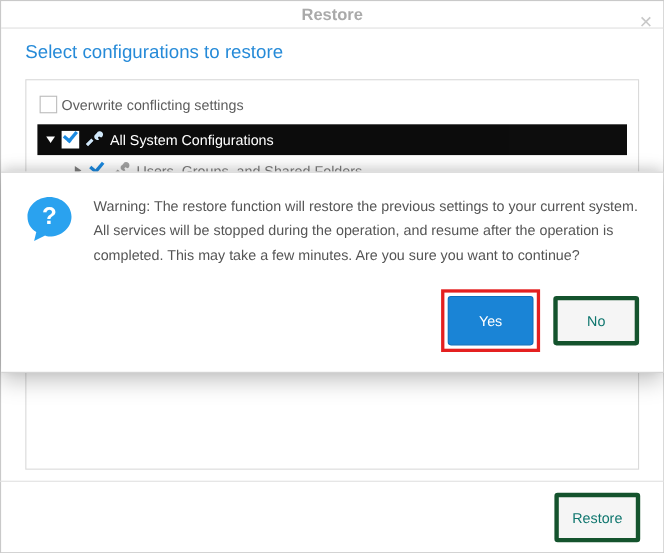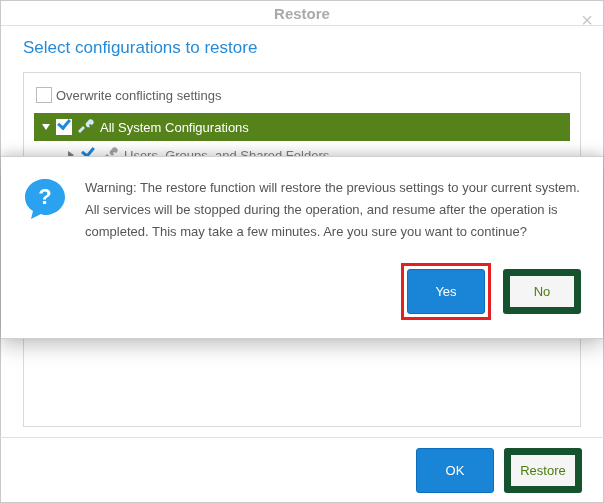--- a/index.html
+++ b/index.html
@@ -61,21 +61,21 @@
   color: #555;
 }
 .chk {
   width: 16px; height: 16px;
   border: 1px solid #b8b8b8;
   background: #fff;
   display: inline-block;
   position: relative;
 }
 .tree-root {
-  background: #4d7c0f;
+  background: #000000;
   color: #fff;
   padding: 5px 8px;
   display: flex;
   align-items: center;
   gap: 6px;
   height: 28px;
 }
 .tri {
   width: 0; height: 0;
   border-left: 4px solid transparent;
@@ -139,22 +139,22 @@
   justify-content: center;
   cursor: pointer;
 }
 .btn-primary {
   background: #1a84d6;
   color: #fff;
   border: 1px solid #0b6fbd;
 }
 .btn-secondary {
   background: #f5f5f5;
-  color: #4d7c0f;
-  border: 7px solid #14532d;
+  color: #0f766e;
+  border: 4px solid #14532d;
 }
 
 
 .dialog {
   position: absolute;
   left: 1px; right: 1px;
   top: 156px;
   background: #fff;
   border-top: 1px solid #d0d0d0;
   border-bottom: 1px solid #d0d0d0;
@@ -227,23 +227,20 @@
                 <path d="M2 14 L7 9 L5 7 L0 12 Z M10 2 a3 3 0 1 1 4 4 l-2 -1 l-1 1 l1 2 a3 3 0 0 1 -4 -4 Z"></path>
               </svg>
           </span>
           <span>Users, Groups, and Shared Folders</span>
         </div>
       </div>
     </div>
   </div>
 
   <div class="footer">
-    <div class="btn btn-primary">
-      <span>OK</span>
-    </div>
     <div class="btn btn-secondary">
       <span>Restore</span>
     </div>
   </div>
 
   <div class="dialog">
     <div class="dialog-body">
       <div class="q-icon">
         <svg viewBox="0 0 44 44">
           <path fill="#2aa2ef" d="M22 2 C11 2 2 10 2 20 C2 26 5 31 10 34 L8 42 L18 37 C19 37.5 20.5 38 22 38 C33 38 42 30 42 20 C42 10 33 2 22 2 Z"></path>

